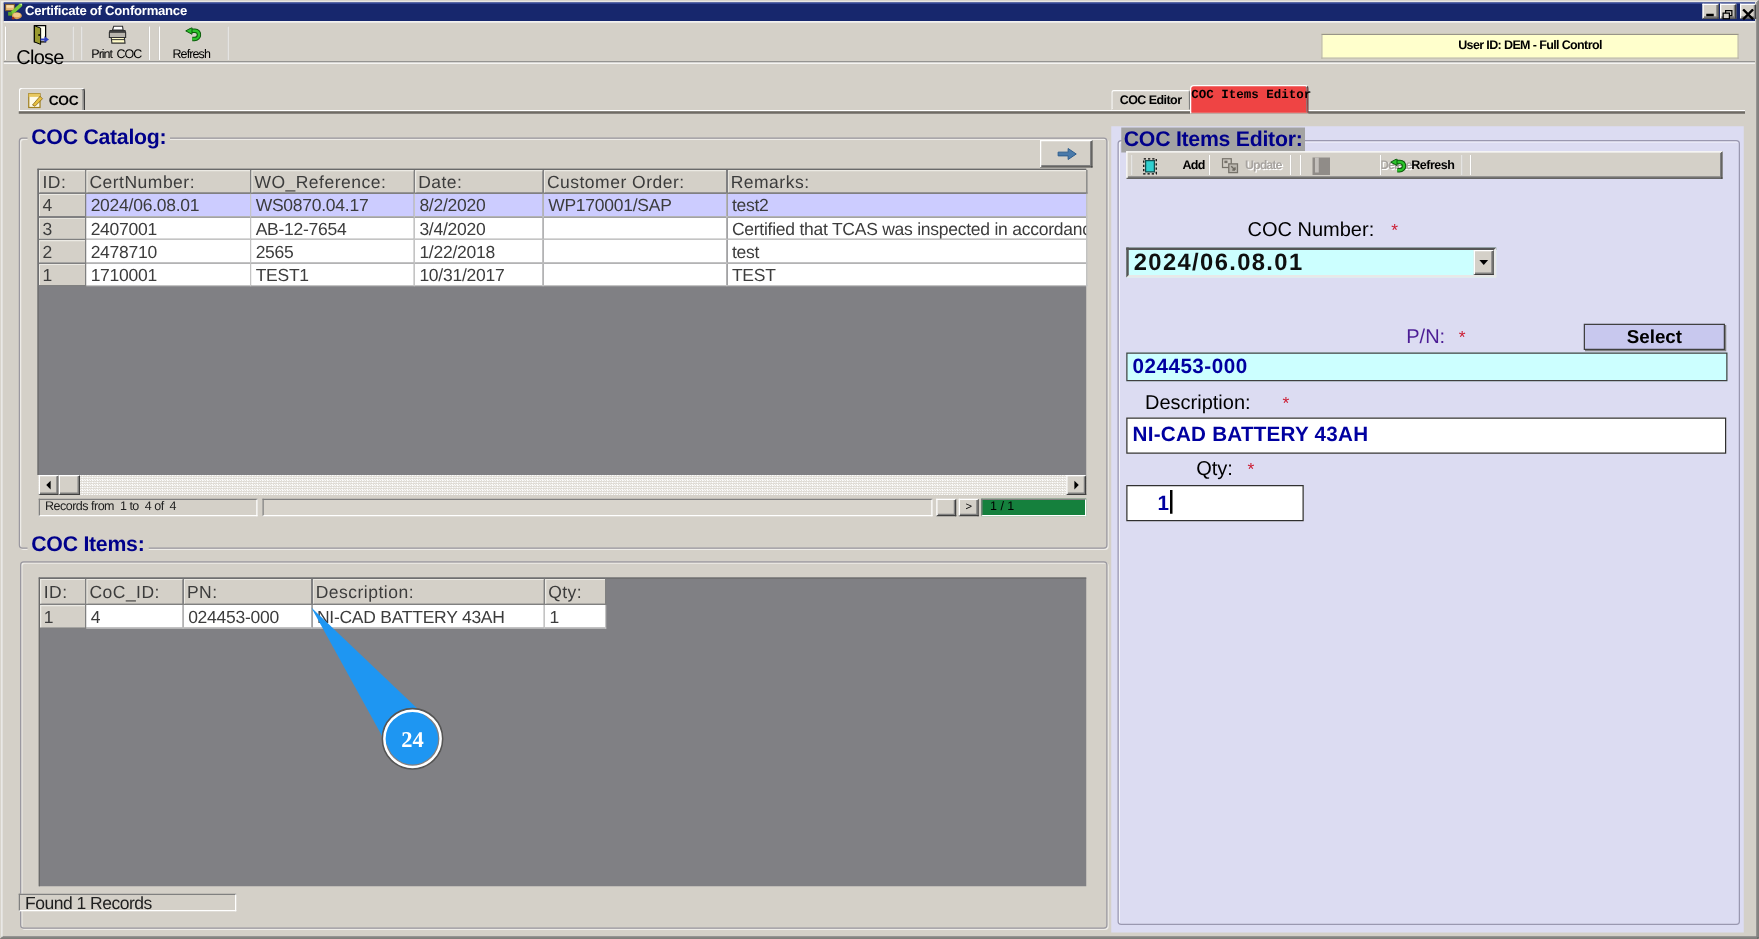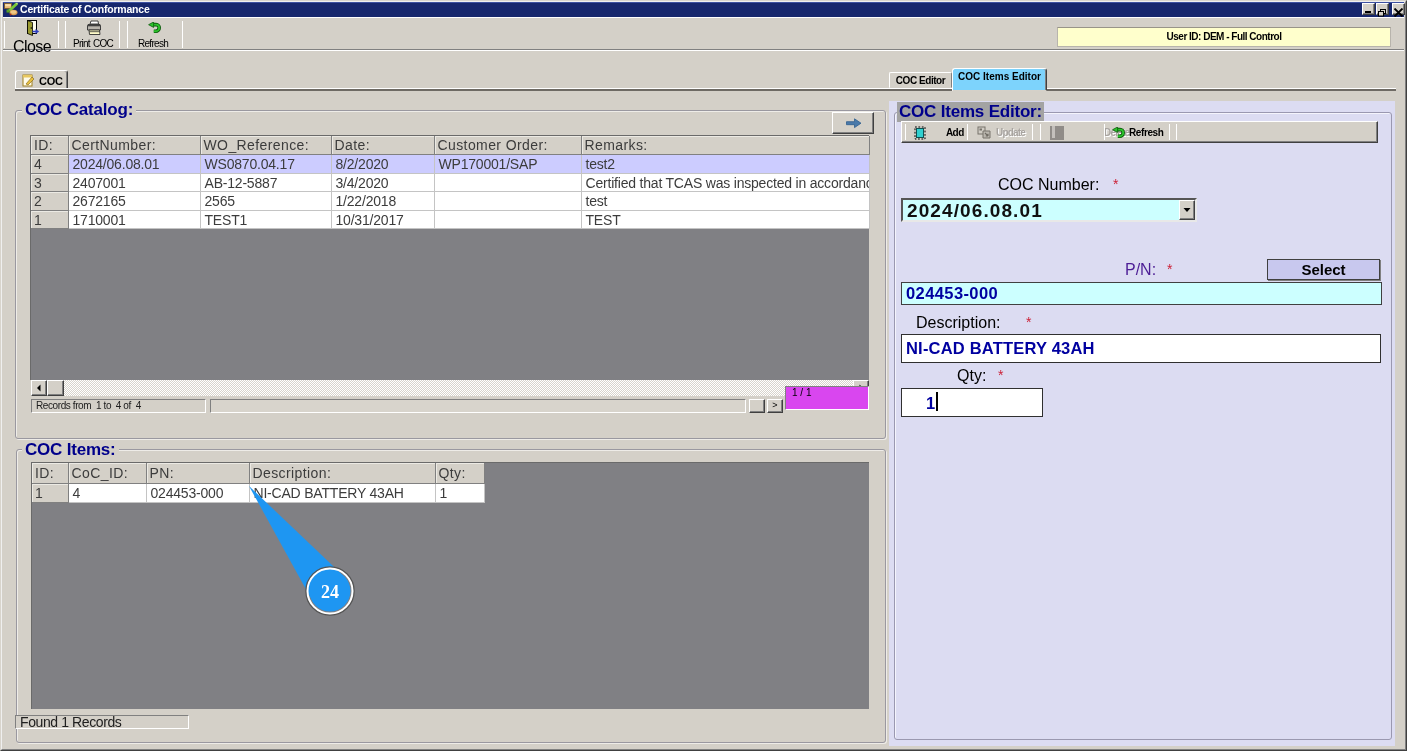--- a/index.html
+++ b/index.html
@@ -91,21 +91,21 @@
   <rect x="1" y="1" width="9" height="11" fill="#fffbe8" stroke="#a08020"></rect>
   <rect x="1" y="1" width="9" height="2.5" fill="#e8c860"></rect>
   <path d="M4 10 L10 3 L12 5 L6 11 Z" fill="#e8c040" stroke="#806010" stroke-width="0.6"></path>
 </svg>
 <div class="abs" style="left:39px;top:75px;font-size:11px;font-weight:bold;letter-spacing:-0.3px;">COC</div>
 
 <div class="abs" style="left:15px;top:88px;width:1381px;height:1px;background:#fff;"></div>
 <div class="abs" style="left:15px;top:89px;width:1381px;height:2px;background:#6e6a64;"></div>
 
 <div class="abs" style="left:889px;top:72px;width:63px;height:16px;background:#d4d0c8;border:1px solid;border-color:#fff #808080 #d4d0c8 #fff;border-radius:2px 2px 0 0;text-align:center;font-size:10px;font-weight:bold;letter-spacing:-0.45px;line-height:15px;white-space:nowrap;">COC Editor</div>
-<div class="abs" style="left:952px;top:68px;width:95px;height:23px;background:#7dd3fc;border:1px solid;border-color:#fff #404040 #d5d1c9 #fff;border-radius:3px 3px 0 0;box-shadow:inset -1px 0 0 #808080;text-align:center;font-size:10px;font-weight:bold;line-height:16px;white-space:nowrap;">COC Items Editor</div>
+<div class="abs" style="left:952px;top:68px;width:95px;height:23px;background:#ef4444;border:1px solid;border-color:#fff #404040 #d5d1c9 #fff;border-radius:3px 3px 0 0;box-shadow:inset -1px 0 0 #808080;text-align:center;font-size:10px;font-weight:bold;line-height:16px;white-space:nowrap;font-family:Liberation Mono, monospace;">COC Items Editor</div>
 
 <div class="abs" style="left:15px;top:110px;width:871px;height:329px;border:1px solid #9a98a0;border-radius:3px;box-shadow:inset 1px 1px 0 #eeece8, 1px 1px 0 #eeece8;"></div>
 <div class="abs gtitle" style="left:22px;top:100px;">COC Catalog:</div>
 
 <div class="abs raised" style="left:832px;top:112px;width:42px;height:22px;background:#d4d0c8;">
   <svg width="40" height="20" viewBox="0 0 40 20">
       <path d="M13.5 8.7 L21.5 8.7 L21.5 5.8 L28 10.2 L21.5 14.6 L21.5 11.7 L13.5 11.7 Z" fill="#4a7aaa" stroke="#2e5e8e" stroke-width="0.8"></path>
     </svg>
 </div>
 
@@ -132,28 +132,28 @@
   <td class="hc">4</td>
           <td class="dc">2024/06.08.01</td>
           <td class="dc">WS0870.04.17</td>
           <td class="dc">8/2/2020</td>
           <td class="dc">WP170001/SAP</td>
           <td class="dc">test2</td>
 </tr>
 <tr style="height:18px;background:#fff;">
   <td class="hc">3</td>
           <td class="dc">2407001</td>
-          <td class="dc">AB-12-5887</td>
+          <td class="dc">AB-12-7654</td>
           <td class="dc">3/4/2020</td>
           <td class="dc"></td>
           <td class="dc">Certified that TCAS was inspected in accordance</td>
 </tr>
 <tr style="height:19px;background:#fff;">
   <td class="hc">2</td>
-          <td class="dc">2672165</td>
+          <td class="dc">2478710</td>
           <td class="dc">2565</td>
           <td class="dc">1/22/2018</td>
           <td class="dc"></td>
           <td class="dc">test</td>
 </tr>
 <tr style="height:18px;background:#fff;">
   <td class="hc">1</td>
           <td class="dc">1710001</td>
           <td class="dc">TEST1</td>
           <td class="dc">10/31/2017</td>
@@ -174,24 +174,24 @@
 <div class="abs raised" style="left:853px;top:380px;width:16px;height:16px;background:#d4d0c8;">
   <svg width="14" height="14" viewBox="0 0 14 14">
       <path d="M5.5 3.5 L9 7 L5.5 10.5 Z" fill="#000"></path>
     </svg>
 </div>
 
 <div class="abs sunk" style="left:31px;top:399px;width:175px;height:14px;background:#d4d0c8;font-size:10px;letter-spacing:-0.4px;color:#202020;padding-left:4px;line-height:12px;white-space:nowrap;">Records from&nbsp; 1 to&nbsp; 4 of&nbsp; 4</div>
 <div class="abs sunk" style="left:210px;top:399px;width:536px;height:14px;background:#d8d4cc;"></div>
 <div class="abs raised" style="left:749px;top:399px;width:16px;height:14px;background:#d4d0c8;"></div>
 <div class="abs raised" style="left:767px;top:399px;width:16px;height:14px;background:#d4d0c8;text-align:center;font-size:9px;line-height:11px;">&gt;</div>
-<div class="abs sunk" style="left:785px;top:386px;width:84px;height:24px;background:#d946ef;font-size:10px;padding-left:6px;line-height:12px;">1 / 1</div>
+<div class="abs sunk" style="left:785px;top:399px;width:84px;height:14px;background:#15803d;font-size:10px;padding-left:6px;line-height:12px;">1 / 1</div>
 
 <div class="abs" style="left:16px;top:449px;width:870px;height:294px;border:1px solid #9a98a0;border-radius:3px;box-shadow:inset 1px 1px 0 #eeece8, 1px 1px 0 #eeece8;"></div>
-<div class="abs gtitle" style="left:22px;top:440px;">COC Items:</div>
+<div class="abs gtitle" style="left:22px;top:426px;">COC Items:</div>
 
 <div class="abs" style="left:31px;top:462px;width:838px;height:247px;background:#808084;border:1px solid #6a6a6a;border-bottom:none;border-right:none;">
 <table style="border-collapse:collapse;table-layout:fixed;width:452px;">
 <colgroup>
         <col style="width:36px">
         <col style="width:78px">
         <col style="width:103px">
         <col style="width:186px">
         <col style="width:49px">
       </colgroup>

